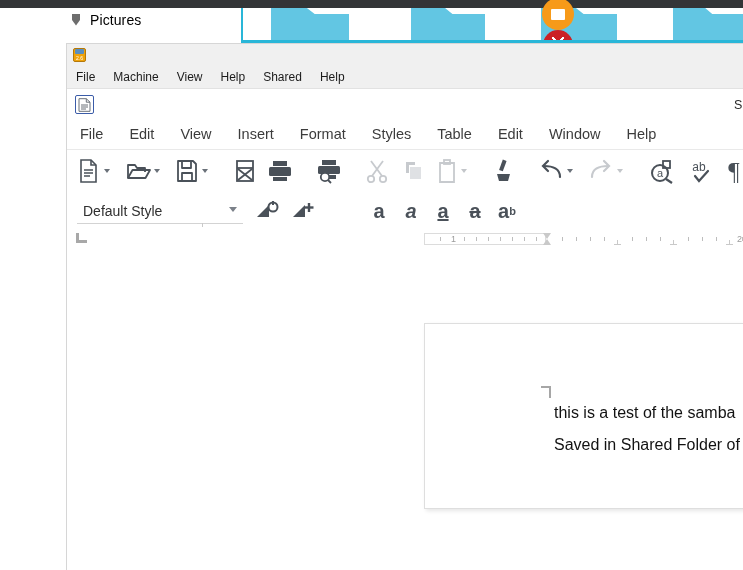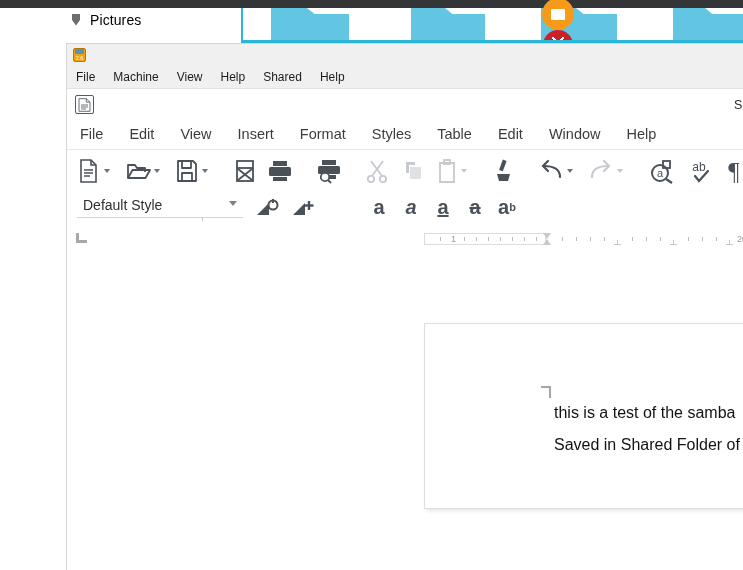--- a/index.html
+++ b/index.html
@@ -71,21 +71,21 @@
 
   #lo-toolbar{height:42px;display:flex;align-items:center;padding-left:10px;background:#ffffff;}
   .tb{display:flex;align-items:center;justify-content:center;height:34px;}
   .tb svg{display:block;}
   .tb-caret{width:13px;height:34px;display:flex;align-items:center;justify-content:center;}
   .tb-caret i{display:block;width:0;height:0;border-left:3.5px solid transparent;
     border-right:3.5px solid transparent;border-top:4px solid #6a7179;}
   .tb-caret.dim i{border-top-color:#c3c6ca;}
   .tb-gap{width:12px;height:1px;}
 
-  #lo-fmtbar{height:38px;display:flex;padding-left:10px;background:#ffffff;}
+  #lo-fmtbar{height:38px;display:flex;align-items:center;padding-left:10px;background:#ffffff;}
   .combo{position:relative;height:26px;display:flex;align-items:center;}
   .combo .val{font-size:14px;color:#2f2f2f;padding-left:6px;white-space:nowrap;overflow:hidden;}
   .combo .val.italic{font-style:italic;}
   .combo .val.num{color:#c8860c;}
   .combo .cv{position:absolute;right:6px;top:9px;width:0;height:0;
     border-left:4px solid transparent;border-right:4px solid transparent;border-top:5px solid #7b8189;}
   .combo .rule{position:absolute;left:0;bottom:0;height:1px;background:#d3d3d3;width:100%;}
   .combo .tick{position:absolute;bottom:-3px;width:1px;height:4px;background:#c9c9c9;}
 
   #style-combo{width:166px;}

